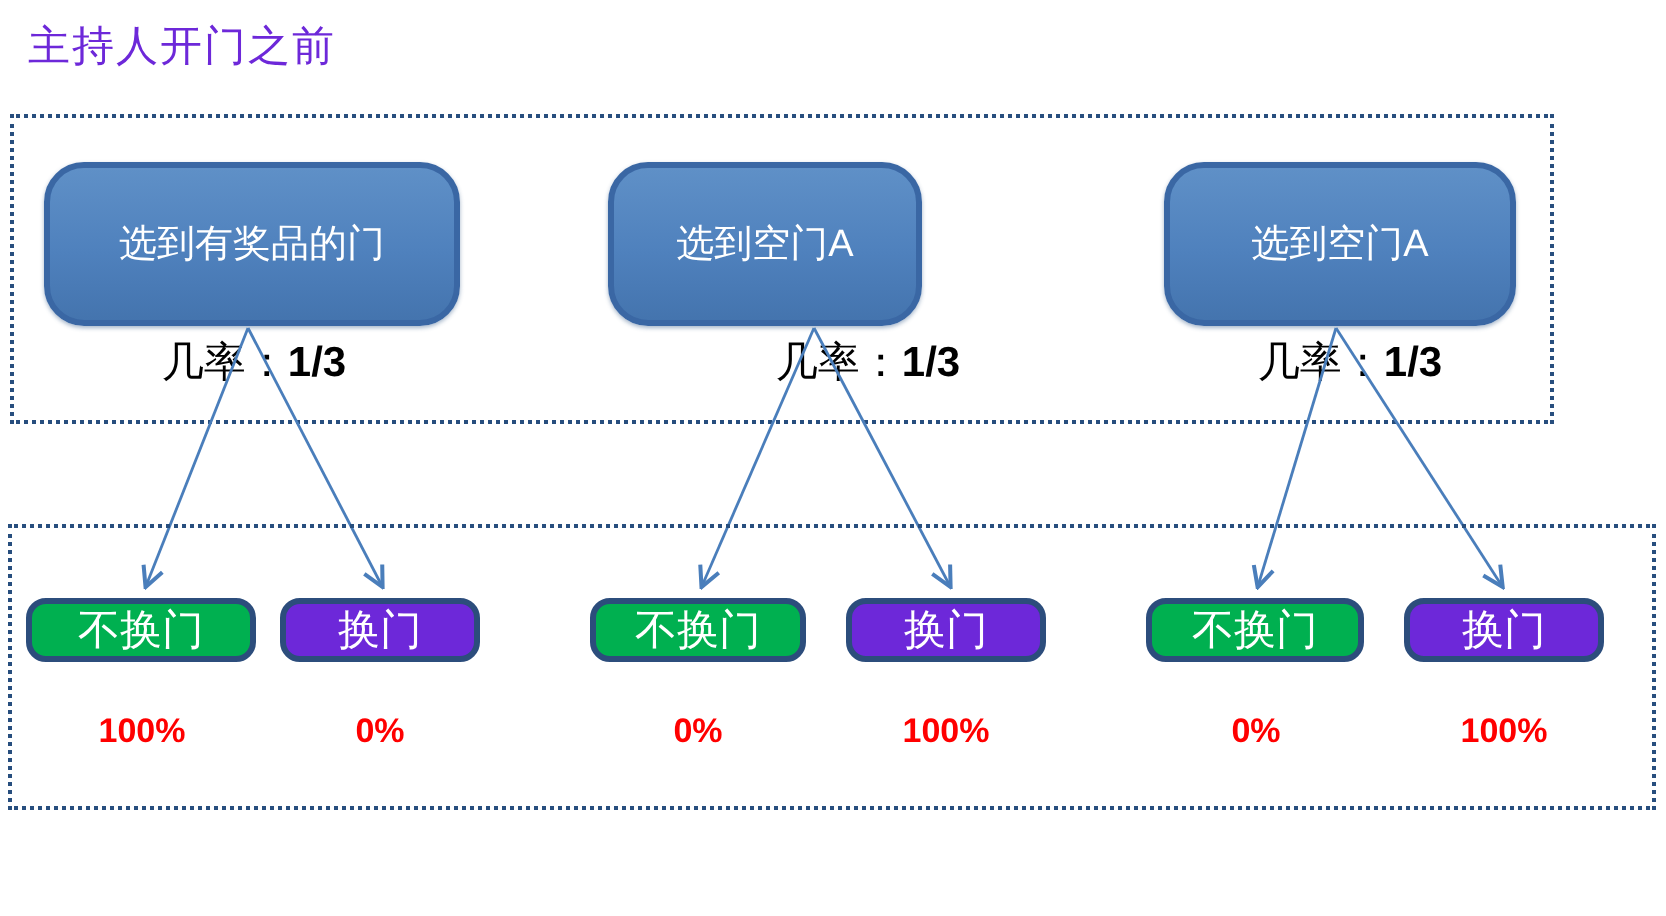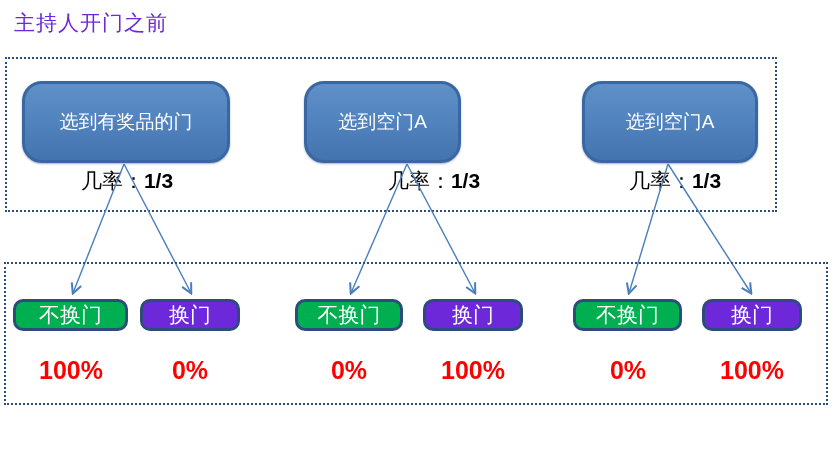--- a/index.html
+++ b/index.html
@@ -47,21 +47,21 @@
   .outcome-node.green{background:#00b050;}
   .outcome-node.purple{background:#6d28d9;}
   .outcome-node.o1{left:13px;width:115px;}
   .outcome-node.o2{left:140px;width:100px;}
   .outcome-node.o3{left:295px;width:108px;}
   .outcome-node.o4{left:423px;width:100px;}
   .outcome-node.o5{left:573px;width:109px;}
   .outcome-node.o6{left:702px;width:100px;}
   .percent-label{
     position:absolute;top:356px;width:110px;text-align:center;
-    font-size:25px;font-weight:700;color:#ff0000;white-space:nowrap;
+    font-size:17px;font-weight:700;color:#ff0000;white-space:nowrap;
   }
   .percent-label.c1{left:16px;}
   .percent-label.c2{left:135px;}
   .percent-label.c3{left:294px;}
   .percent-label.c4{left:418px;}
   .percent-label.c5{left:573px;}
   .percent-label.c6{left:697px;}
 </style>
 </head>
 <body>

